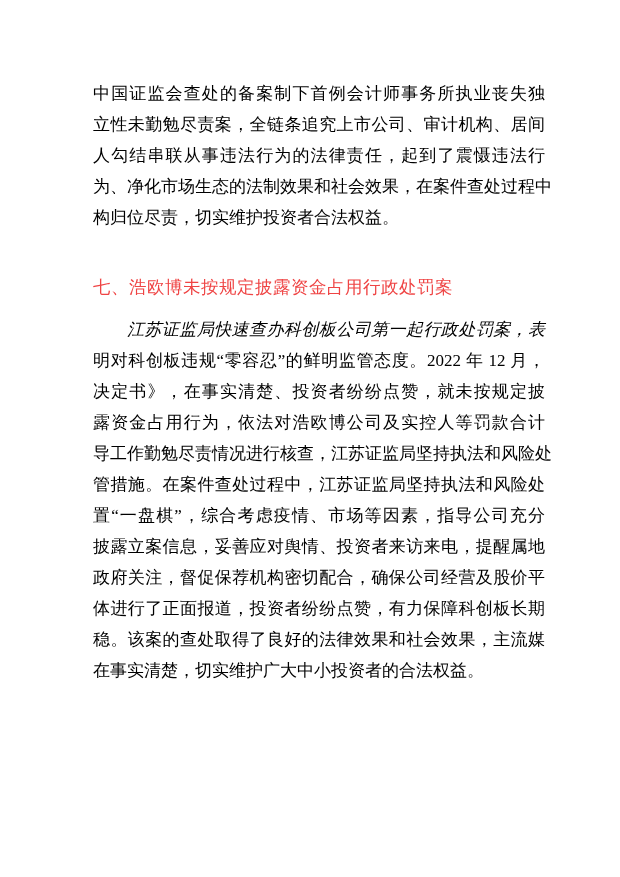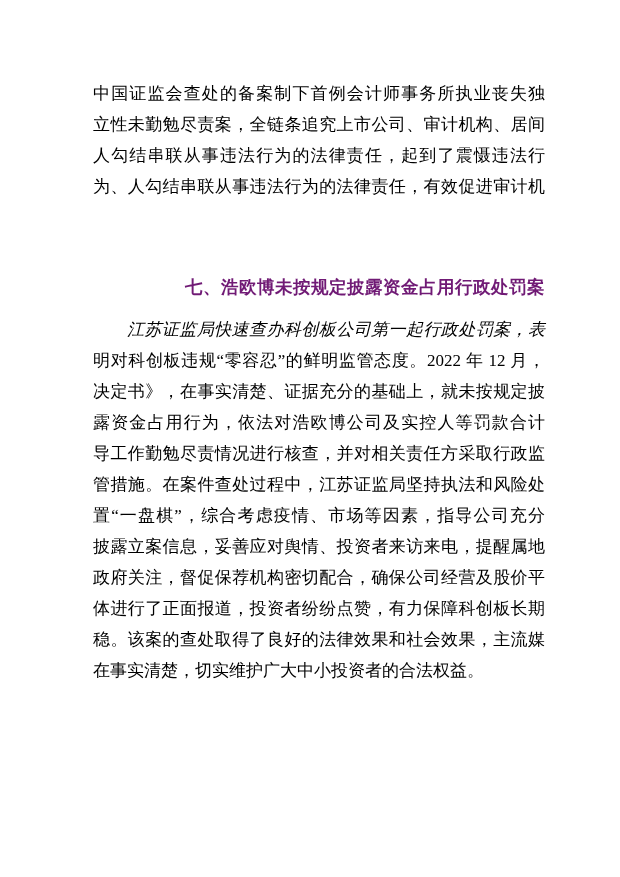--- a/index.html
+++ b/index.html
@@ -40,55 +40,55 @@
     width: 418px;
     font-style: italic;
   }
   .heading {
     position: absolute;
     left: 93px;
     top: 272px;
     width: 452px;
     margin: 0;
     font-family: "Liberation Sans", "DejaVu Sans", sans-serif;
-    font-weight: 700;
+    font-weight: 400;
     font-size: 17.5px;
     line-height: 31px;
     letter-spacing: 0.5px;
-    color: #701a75;
-    text-align: right;
+    color: #ef4444;
   }
   .page-number {
     position: absolute;
     left: 0;
     top: 808px;
     width: 620px;
     text-align: center;
     font-size: 11px;
     line-height: 18px;
     color: #000000;
   }
 </style>
 </head>
 <body>
 
 <div class="page">
   <div class="para" id="para1">
       <div class="line">中国证监会查处的备案制下首例会计师事务所执业丧失独</div>
       <div class="line">立性未勤勉尽责案，全链条追究上市公司、审计机构、居间</div>
       <div class="line">人勾结串联从事违法行为的法律责任，起到了震慑违法行</div>
-      <div class="line">为、人勾结串联从事违法行为的法律责任，有效促进审计机</div>
+      <div class="line">为、净化市场生态的法制效果和社会效果，在案件查处过程中</div>
+      <div class="line last">构归位尽责，切实维护投资者合法权益。</div>
     </div>
   <h2 class="heading">七、浩欧博未按规定披露资金占用行政处罚案</h2>
   <div class="para" id="para2">
       <div class="line indent">江苏证监局快速查办科创板公司第一起行政处罚案，表</div>
       <div class="line">明对科创板违规“零容忍”的鲜明监管态度。2022 年 12 月，</div>
-      <div class="line">决定书》，在事实清楚、证据充分的基础上，就未按规定披</div>
+      <div class="line">决定书》，在事实清楚、投资者纷纷点赞，就未按规定披</div>
       <div class="line">露资金占用行为，依法对浩欧博公司及实控人等罚款合计</div>
-      <div class="line">导工作勤勉尽责情况进行核查，并对相关责任方采取行政监</div>
+      <div class="line">导工作勤勉尽责情况进行核查，江苏证监局坚持执法和风险处</div>
       <div class="line">管措施。在案件查处过程中，江苏证监局坚持执法和风险处</div>
       <div class="line">置“一盘棋”，综合考虑疫情、市场等因素，指导公司充分</div>
       <div class="line">披露立案信息，妥善应对舆情、投资者来访来电，提醒属地</div>
       <div class="line">政府关注，督促保荐机构密切配合，确保公司经营及股价平</div>
       <div class="line">体进行了正面报道，投资者纷纷点赞，有力保障科创板长期</div>
       <div class="line">稳。该案的查处取得了良好的法律效果和社会效果，主流媒</div>
       <div class="line last">在事实清楚，切实维护广大中小投资者的合法权益。</div>
     </div>
   <div class="page-number">5</div>
 </div>

